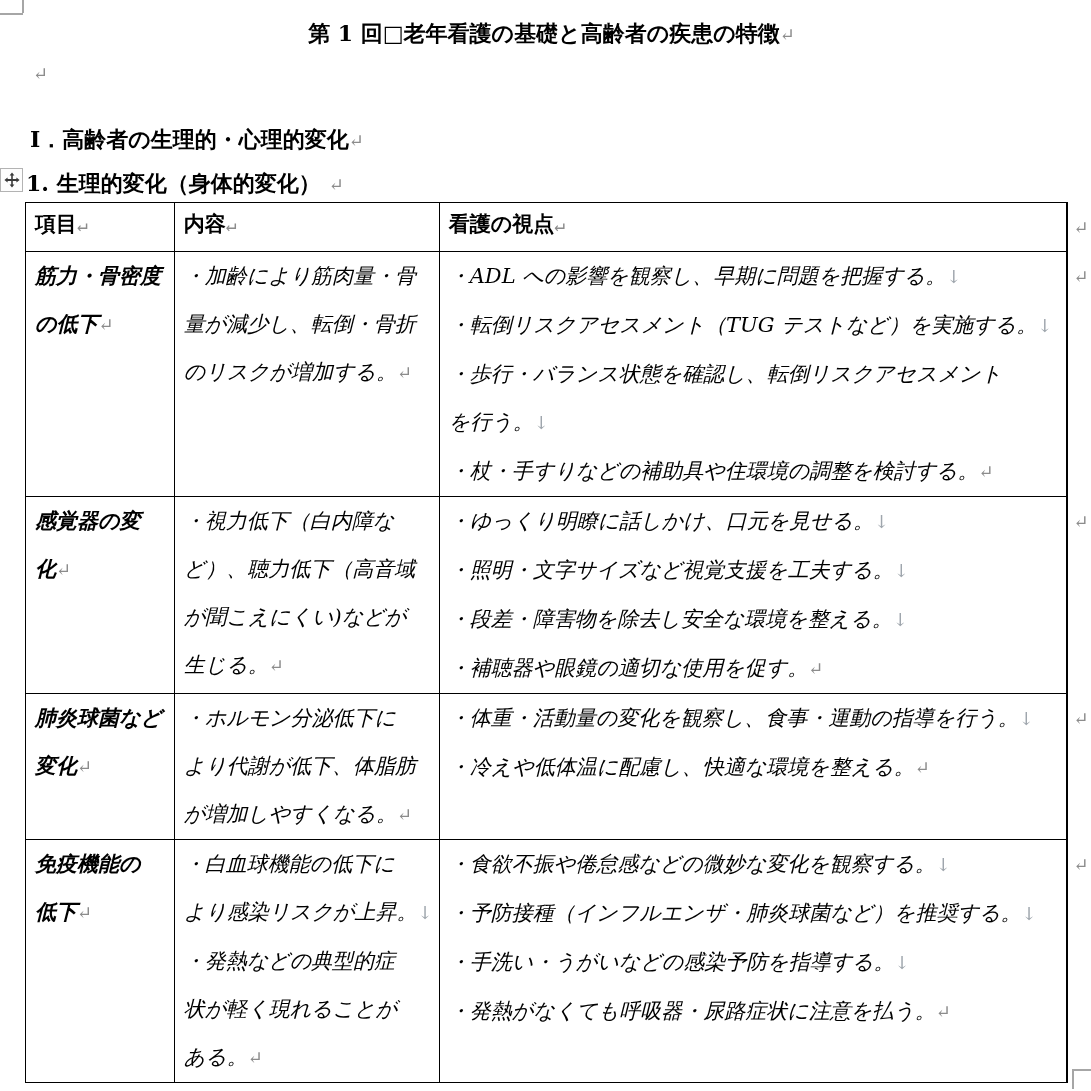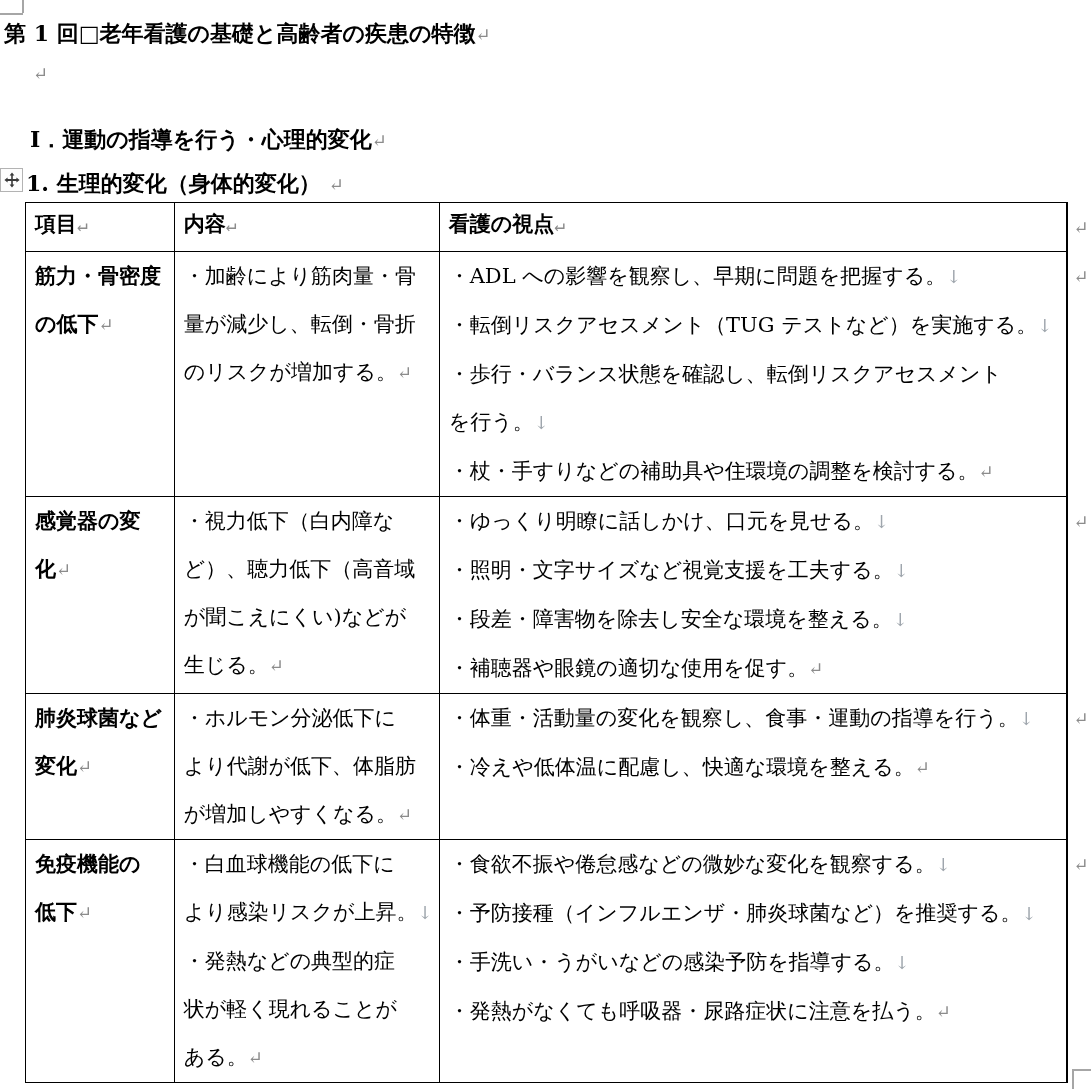--- a/index.html
+++ b/index.html
@@ -16,21 +16,22 @@
 
   
   .corner-line { position: absolute; background: #a6a6a6; }
   .tl-v { left: 22px; top: 0; width: 2px; height: 13px; }
   .tl-h { left: 0; top: 13px; width: 23px; height: 2px; }
   .br-v { left: 1072px; top: 1069px; width: 2px; height: 20px; }
   .br-h { left: 1072px; top: 1069px; width: 19px; height: 2px; }
 
   .doc-title {
     position: absolute;
-    left: 4px; right: 0; top: 19px;
+    left: 12px; right: 0; top: 19px;
+    text-align: center;
     font-size: 22px;
     font-weight: bold;
     white-space: nowrap;
   }
   .mark {
     font-weight: normal;
     font-size: 18px;
     color: #8c8c8c;
   }
   .mark.lb { color: #9fa6ad; }
@@ -91,37 +92,37 @@
   .care-table td { line-height: 48px; }
   .care-table td.item-cell { font-weight: bold; }
   .care-table .edge-cell { border-right: 2px solid #000000; }
   .care-table .rowend-cell {
     border: none;
     padding: 0 0 0 5px;
     line-height: 48px;
     vertical-align: top;
     font-weight: normal;
   }
-  .cell-line { white-space: nowrap; }
+  .cell-line { white-space: nowrap; font-style: italic; }
 </style>
 </head>
 <body>
 
 <div class="page">
 
   <div class="corner-line tl-v"></div>
   <div class="corner-line tl-h"></div>
   <div class="corner-line br-v"></div>
   <div class="corner-line br-h"></div>
 
   <div class="doc-title"><span>第 1 回□老年看護の基礎と高齢者の疾患の特徴</span><span class="mark ret">↵</span></div>
 
   <div class="empty-para"><span class="mark ret">↵</span></div>
 
-  <div class="section-heading"><span>Ⅰ．運動の指導を行う・心理的変化</span><span class="mark ret">↵</span></div>
+  <div class="section-heading"><span>Ⅰ．高齢者の生理的・心理的変化</span><span class="mark ret">↵</span></div>
 
   <div class="move-handle">
     <span style="display:flex;">
       <svg width="16" height="16" viewBox="0 0 20 20" aria-hidden="true">
         <path d="M10 0.5 L13 4.5 H11 V8.8 H15.5 V6.8 L19.5 10 L15.5 13.2 V11.2 H11 V15.5 H13 L10 19.5 L7 15.5 H9 V11.2 H4.5 V13.2 L0.5 10 L4.5 6.8 V8.8 H9 V4.5 H7 Z" fill="#3a3a3a"></path>
       </svg>
     </span>
   </div>
 
   <div class="subsection-heading"><span>1. 生理的変化（身体的変化）</span><span class="mark ret">↵</span></div>

